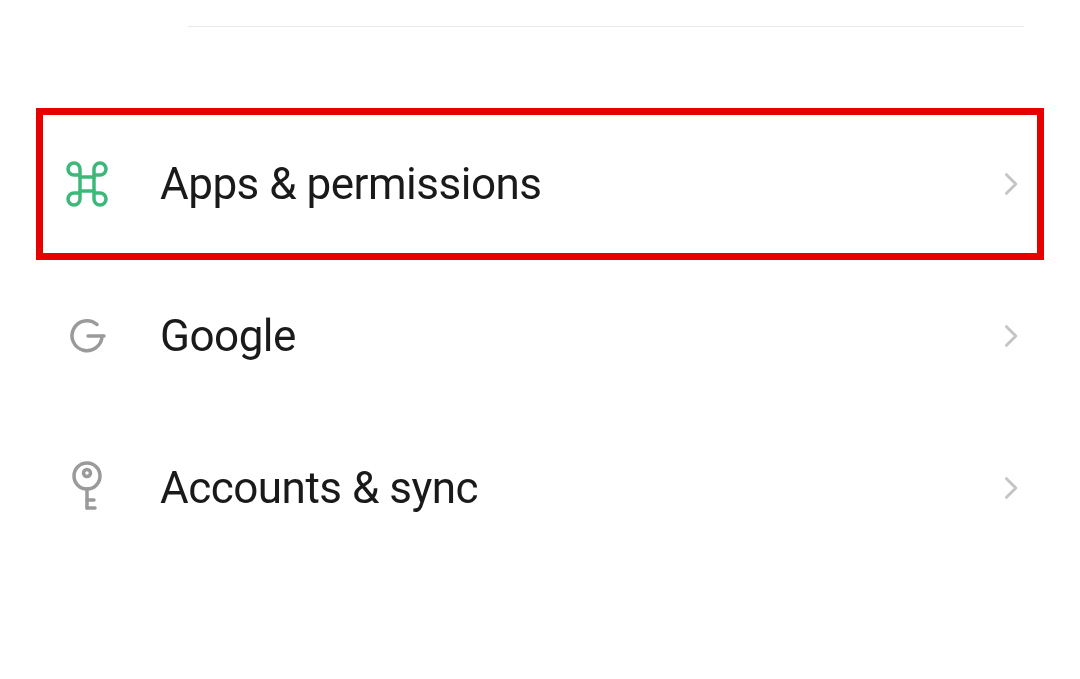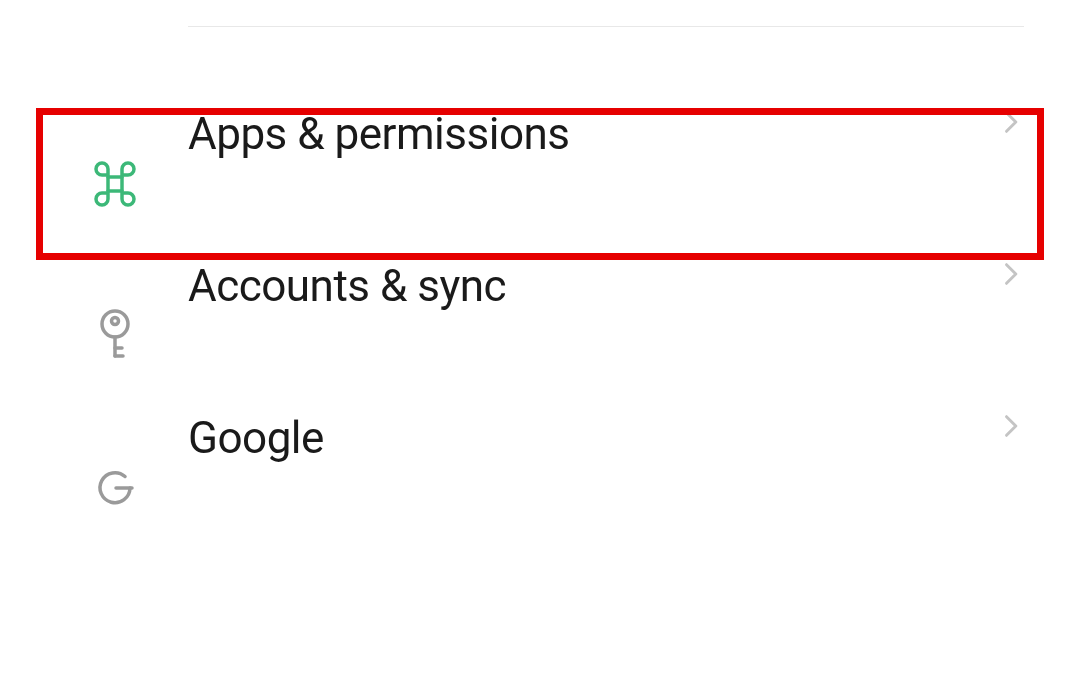--- a/index.html
+++ b/index.html
@@ -34,22 +34,23 @@
       z-index: 10;
     }
     .settings-list {
       position: absolute;
       top: 108px;
       left: 0;
       right: 0;
     }
     .settings-item {
       display: flex;
+      align-items: center;
       height: 152px;
-      padding-left: 92px;
+      padding-left: 64px;
       padding-right: 56px;
       cursor: pointer;
     }
     .settings-item .icon-wrap {
       width: 96px;
       display: flex;
       align-items: center;
       justify-content: flex-start;
     }
     .settings-item .label {
@@ -95,44 +96,44 @@
     <div class="label">Apps &amp; permissions</div>
     <div class="chevron">
       <svg viewBox="0 0 24 24" fill="none" stroke="#c4c4c4" stroke-width="2.5" stroke-linecap="round" stroke-linejoin="round">
         <polyline points="9 4 17 12 9 20"></polyline>
       </svg>
     </div>
   </div>
 
   <div class="settings-item">
     <div class="icon-wrap">
+      <svg width="46" height="46" viewBox="0 0 46 46" fill="none" stroke="#9a9a9a" stroke-width="3.5" stroke-linecap="round">
+        <path d="M 38 23 A 15 15 0 1 1 33 11.5"></path>
+        <line x1="24" y1="23" x2="40" y2="23"></line>
+      </svg>
+    </div>
+    <div class="label">Google</div>
+    <div class="chevron">
+      <svg viewBox="0 0 24 24" fill="none" stroke="#c4c4c4" stroke-width="2.5" stroke-linecap="round" stroke-linejoin="round">
+        <polyline points="9 4 17 12 9 20"></polyline>
+      </svg>
+    </div>
+  </div>
+
+  <div class="settings-item">
+    <div class="icon-wrap">
       <svg width="46" height="56" viewBox="0 0 46 56" fill="none" stroke="#9a9a9a" stroke-width="3.5" stroke-linecap="round" stroke-linejoin="round">
         <circle cx="23" cy="16" r="13"></circle>
         <circle cx="23" cy="13" r="3.5"></circle>
         <line x1="23" y1="29" x2="23" y2="48"></line>
         <line x1="23" y1="48" x2="31" y2="48"></line>
         <line x1="23" y1="40" x2="30" y2="40"></line>
       </svg>
     </div>
     <div class="label">Accounts &amp; sync</div>
     <div class="chevron">
       <svg viewBox="0 0 24 24" fill="none" stroke="#c4c4c4" stroke-width="2.5" stroke-linecap="round" stroke-linejoin="round">
         <polyline points="9 4 17 12 9 20"></polyline>
       </svg>
     </div>
   </div>
 
-  <div class="settings-item">
-    <div class="icon-wrap">
-      <svg width="46" height="46" viewBox="0 0 46 46" fill="none" stroke="#9a9a9a" stroke-width="3.5" stroke-linecap="round">
-        <path d="M 38 23 A 15 15 0 1 1 33 11.5"></path>
-        <line x1="24" y1="23" x2="40" y2="23"></line>
-      </svg>
-    </div>
-    <div class="label">Google</div>
-    <div class="chevron">
-      <svg viewBox="0 0 24 24" fill="none" stroke="#c4c4c4" stroke-width="2.5" stroke-linecap="round" stroke-linejoin="round">
-        <polyline points="9 4 17 12 9 20"></polyline>
-      </svg>
-    </div>
-  </div>
-
 </div>
 
 </body></html>

